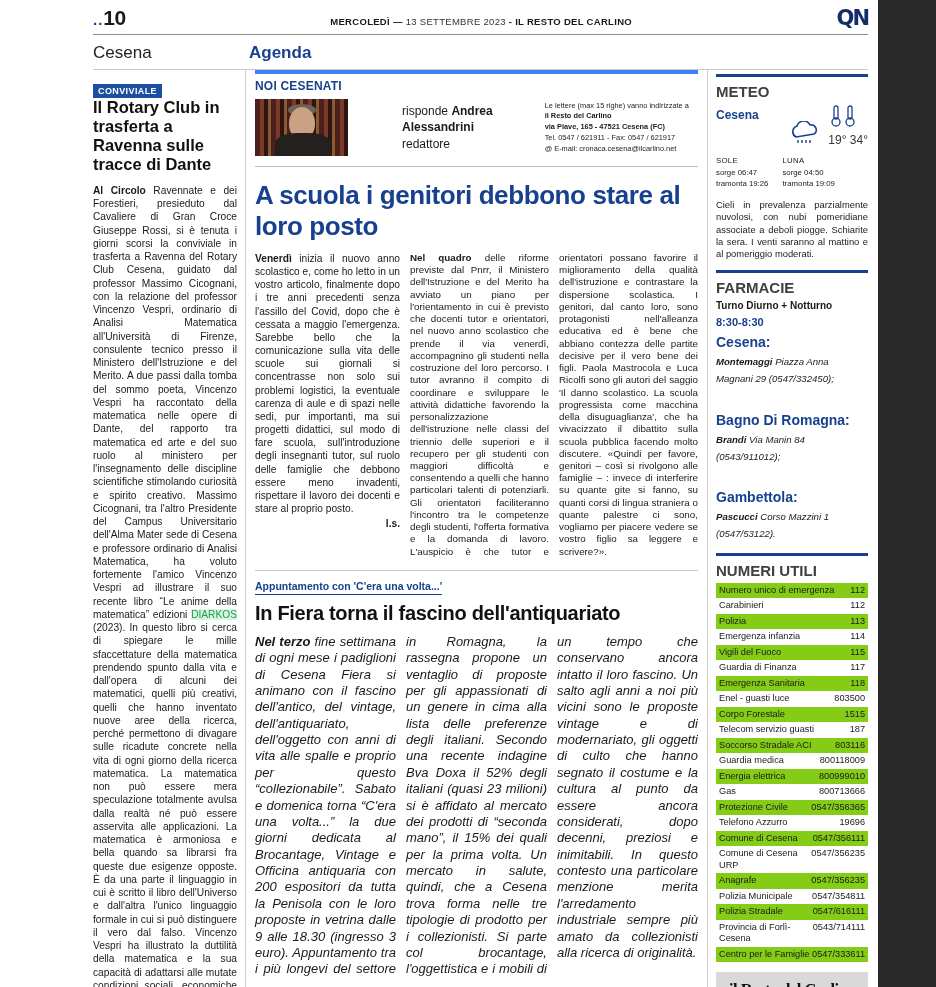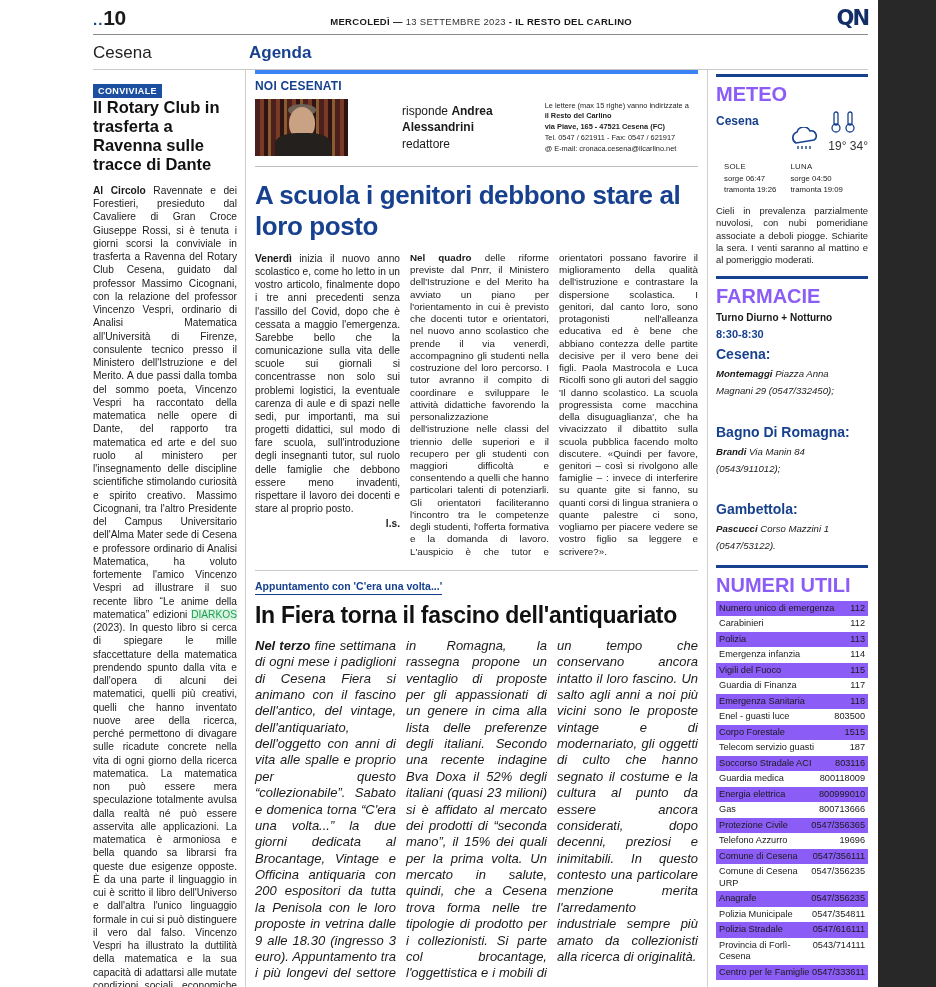--- a/index.html
+++ b/index.html
@@ -54,53 +54,53 @@
   
   .main-headline { font-size:26px; font-weight:800; color:#17418f; letter-spacing:-0.4px; margin:13px 0 10px 0; }
   .letter-grid { display:flex; gap:10px; }
   .letter-col { width:145px; flex:none; font-size:10.2px; line-height:1.29; text-align:justify; hyphens:auto; }
   .letter-sign { text-align:right; font-weight:700; margin-top:2px; }
   .reply-col { flex:1; column-count:2; column-gap:10px; font-size:9.8px; line-height:1.25; text-align:justify; hyphens:auto; }
   .sec-divider { margin:12px 0 0 0; }
 
   
   .kicker { display:inline-block; color:#17418f; font-weight:700; font-size:10.5px; border-bottom:1px solid #17418f; padding-bottom:2px; margin-top:9px; }
-  .sub-headline { font-size:23px; font-weight:800; color:#111; letter-spacing:-0.3px; margin:7px 0 9px 0; }
+  .sub-headline { font-size:20px; font-weight:800; color:#111; letter-spacing:-0.3px; margin:7px 0 9px 0; }
   .fiera-body { column-count:3; column-gap:10px; font-size:13px; line-height:1.26; text-align:justify; hyphens:auto;font-style:italic; }
 
   .pipani-grid { display:flex; gap:10px; margin-top:2px; }
   .pipani-text { width:140px; flex:none; font-size:9.6px; line-height:1.24; text-align:justify; hyphens:auto; }
   .pipani-photo { flex:1; height:222px; position:relative; overflow:hidden;
       background:linear-gradient(100deg,#ccd2b4 0%, #d4d8bc 40%, #cfd2b8 70%, #c8ccb0 100%); }
   .pp-texture { position:absolute; inset:0; background:repeating-linear-gradient(37deg, rgba(120,110,80,0.07) 0 3px, transparent 3px 9px); }
   .pp-painting { position:absolute; left:46%; top:4%; width:50%; height:56%; border:1px solid #b9a68c;
       background:linear-gradient(160deg,#b9c6d8 0%, #d5cbd6 35%, #cdb9c4 60%, #b9aab8 100%); }
   .pp-smudge { position:absolute; left:8%; top:8%; width:26%; height:14%; border-radius:50%; background:#1f6f72; }
 
   
-  .rr-section-title { color:#8b5cf6; font-weight:800; font-size:20px; margin:6px 0 4px 0; }
+  .rr-section-title { color:#404040; font-weight:800; font-size:15px; margin:6px 0 4px 0; }
   .meteo-row { display:flex; align-items:flex-start; }
   .meteo-city { color:#17418f; font-weight:800; font-size:12px; margin-top:4px; }
   .meteo-icons { margin-left:auto; display:flex; align-items:flex-end; gap:6px; }
   .temps { font-size:12px; color:#333; text-align:right; margin-top:1px; }
-  .sunmoon { display:flex; gap:14px; margin-top:8px; font-size:7.8px; color:#222;margin-left:8px; }
+  .sunmoon { display:flex; gap:14px; margin-top:8px; font-size:7.8px; color:#222; }
   .sm-col .sm-title { font-weight:500; letter-spacing:0.3px; }
   .sm-col div { line-height:1.5; }
   .forecast { font-size:9.4px; line-height:1.3; text-align:justify; margin:9px 0 10px 0; hyphens:auto; }
 
   .farm-shift { font-weight:800; font-size:10px; margin-top:2px; }
   .farm-hours { color:#17418f; font-weight:800; font-size:11px; margin:5px 0 4px 0; }
   .farm-town { color:#17418f; font-weight:800; font-size:14px; margin:6px 0 4px 0; }
   .farm-entry { font-size:9.6px; line-height:1.75; margin-bottom:24px;font-style:italic; }
   .farm-entry.last { margin-bottom:10px; }
   .farm-entry b { font-weight:800; }
 
   .nu-table { margin-top:4px; }
   .nu-row { display:flex; justify-content:space-between; font-size:9.2px; padding:2px 3px; line-height:1.25; }
-  .nu-row.alt { background:#8b5cf6; }
+  .nu-row.alt { background:#84cc16; }
   .nu-value { font-weight:500; }
 
   .masthead { background:#d9d9d9; margin-top:10px; padding:8px 9px 10px 9px; }
   .mh-logo { font-family:"Liberation Serif", serif; font-weight:700; font-size:16.5px; color:#111; text-align:center; letter-spacing:-0.5px; }
   .mh-tagline { font-family:"Liberation Serif", serif; font-size:7.8px; color:#333; text-align:center; border-bottom:1px solid #999; padding-bottom:5px; margin-bottom:6px; }
 
   .dark-strip { position:absolute; right:0; top:0; width:58px; height:987px; background:#282828; }
 </style>
 </head>
 <body>

